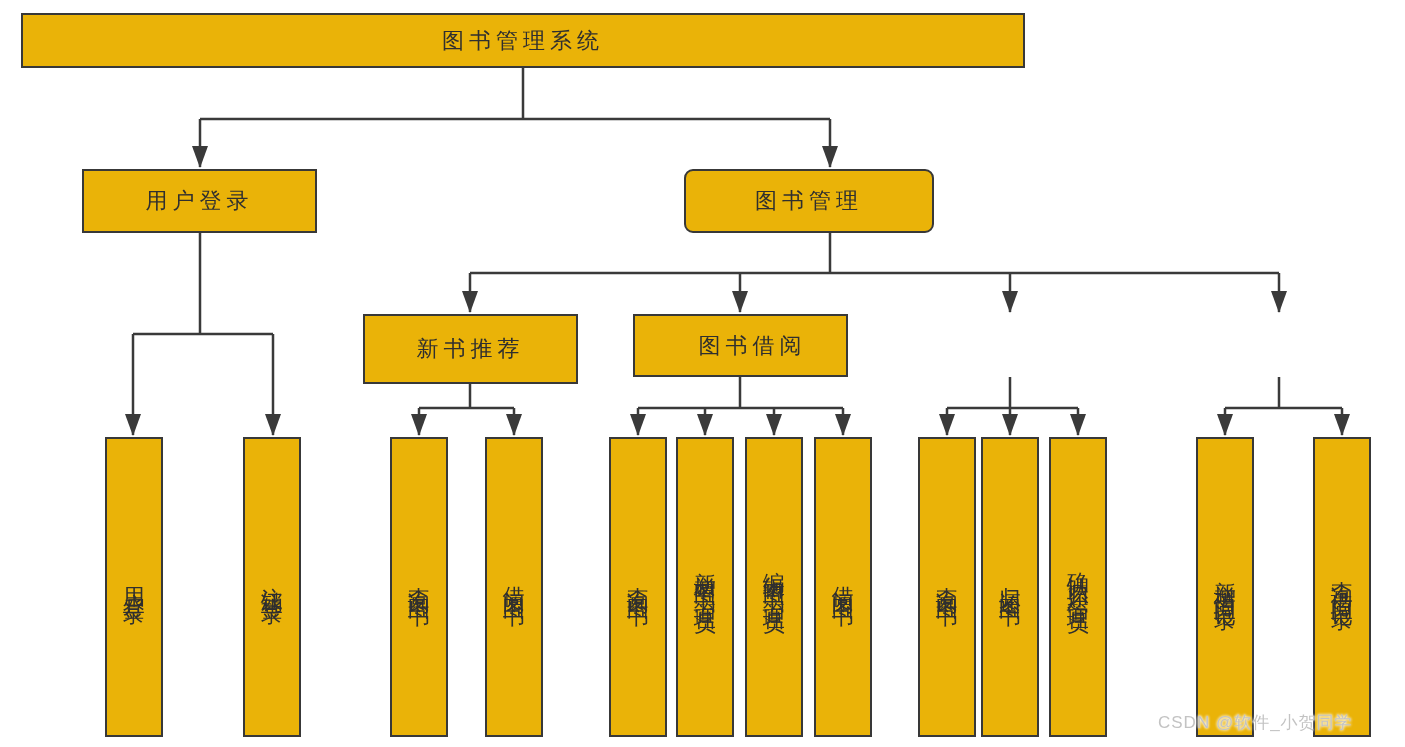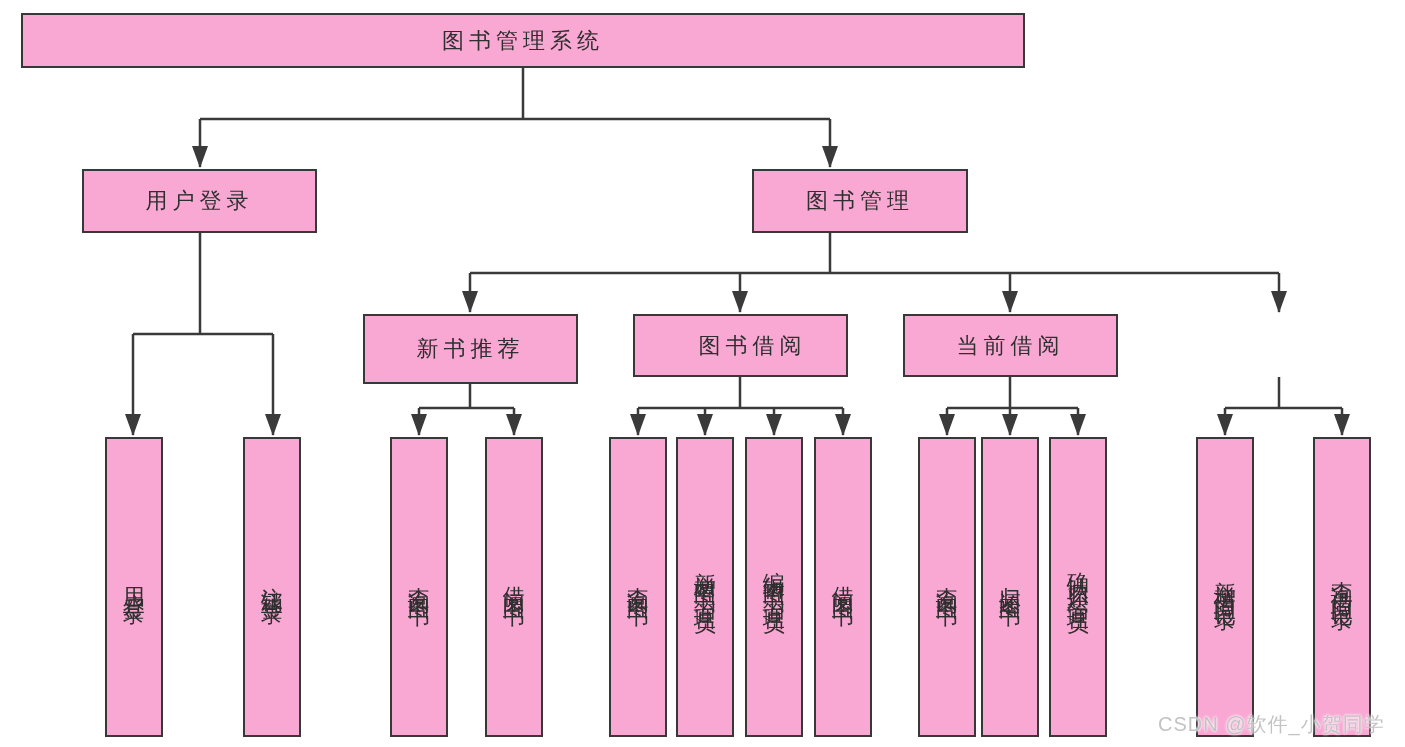--- a/index.html
+++ b/index.html
@@ -3,35 +3,35 @@
 <meta charset="utf-8">
 <style>
   html,body{margin:0;padding:0;background:#ffffff;}
   .stage{
     position:relative;width:1405px;height:747px;background:#ffffff;
     font-family:"Liberation Sans",sans-serif;overflow:hidden;
   }
   svg.wires{position:absolute;left:0;top:0;z-index:1;}
   .wire{fill:none;stroke:#3a3a3a;stroke-width:2.5;}
   .box{
-    position:absolute;box-sizing:border-box;background:#f9a8d4;
+    position:absolute;box-sizing:border-box;background:#eab308;
     border:2.5px solid #383838;display:flex;align-items:center;justify-content:center;
     z-index:2;
   }
   .hlbl{
     font-size:22px;color:#2f2f2f;letter-spacing:5px;white-space:nowrap;
   }
   .leaf{padding-bottom:12px;}
   .vlbl{
     writing-mode:vertical-rl;text-orientation:mixed;
     font-size:22px;color:#2f2f2f;letter-spacing:6px;line-height:1.25;
   }
   .watermark{
     position:absolute;left:1158px;top:711px;z-index:6;
-    font-size:20px;color:#c3c3c3;letter-spacing:1px;white-space:nowrap;
+    font-size:17px;color:#c3c3c3;letter-spacing:1px;white-space:nowrap;
     text-shadow:0 0 3px #ffffff,0 0 3px #ffffff;
   }
 </style>
 </head>
 <body>
 
 <div class="stage">
 
   <svg class="wires" width="1405" height="747" viewBox="0 0 1405 747">
     <defs>
@@ -73,32 +73,29 @@
     </g>
   </svg>
 
   <div class="box" style="left:21px;top:13px;width:1004px;height:55px;">
     <span class="hlbl">图书管理系统</span>
   </div>
 
   <div class="box" style="left:82px;top:169px;width:235px;height:64px;">
     <span class="hlbl">用户登录</span>
   </div>
-  <div class="box" style="left:752px;top:169px;width:216px;height:64px;">
+  <div class="box" style="left:684px;top:169px;width:250px;height:64px;border-radius:9px;">
     <span class="hlbl">图书管理</span>
   </div>
 
   <div class="box" style="left:363px;top:314px;width:215px;height:70px;">
     <span class="hlbl">新书推荐</span>
   </div>
   <div class="box" style="left:633px;top:314px;width:215px;height:63px;padding-left:24px;">
     <span class="hlbl">图书借阅</span>
-  </div>
-  <div class="box" style="left:903px;top:314px;width:215px;height:63px;">
-    <span class="hlbl">当前借阅</span>
   </div>
 
   <div class="box leaf" style="left:105px;top:437px;width:58px;height:300px;">
     <span class="vlbl">用户登录</span>
   </div>
   <div class="box leaf" style="left:243px;top:437px;width:58px;height:300px;">
     <span class="vlbl">注销登录</span>
   </div>
 
   <div class="box leaf" style="left:390px;top:437px;width:58px;height:300px;">

